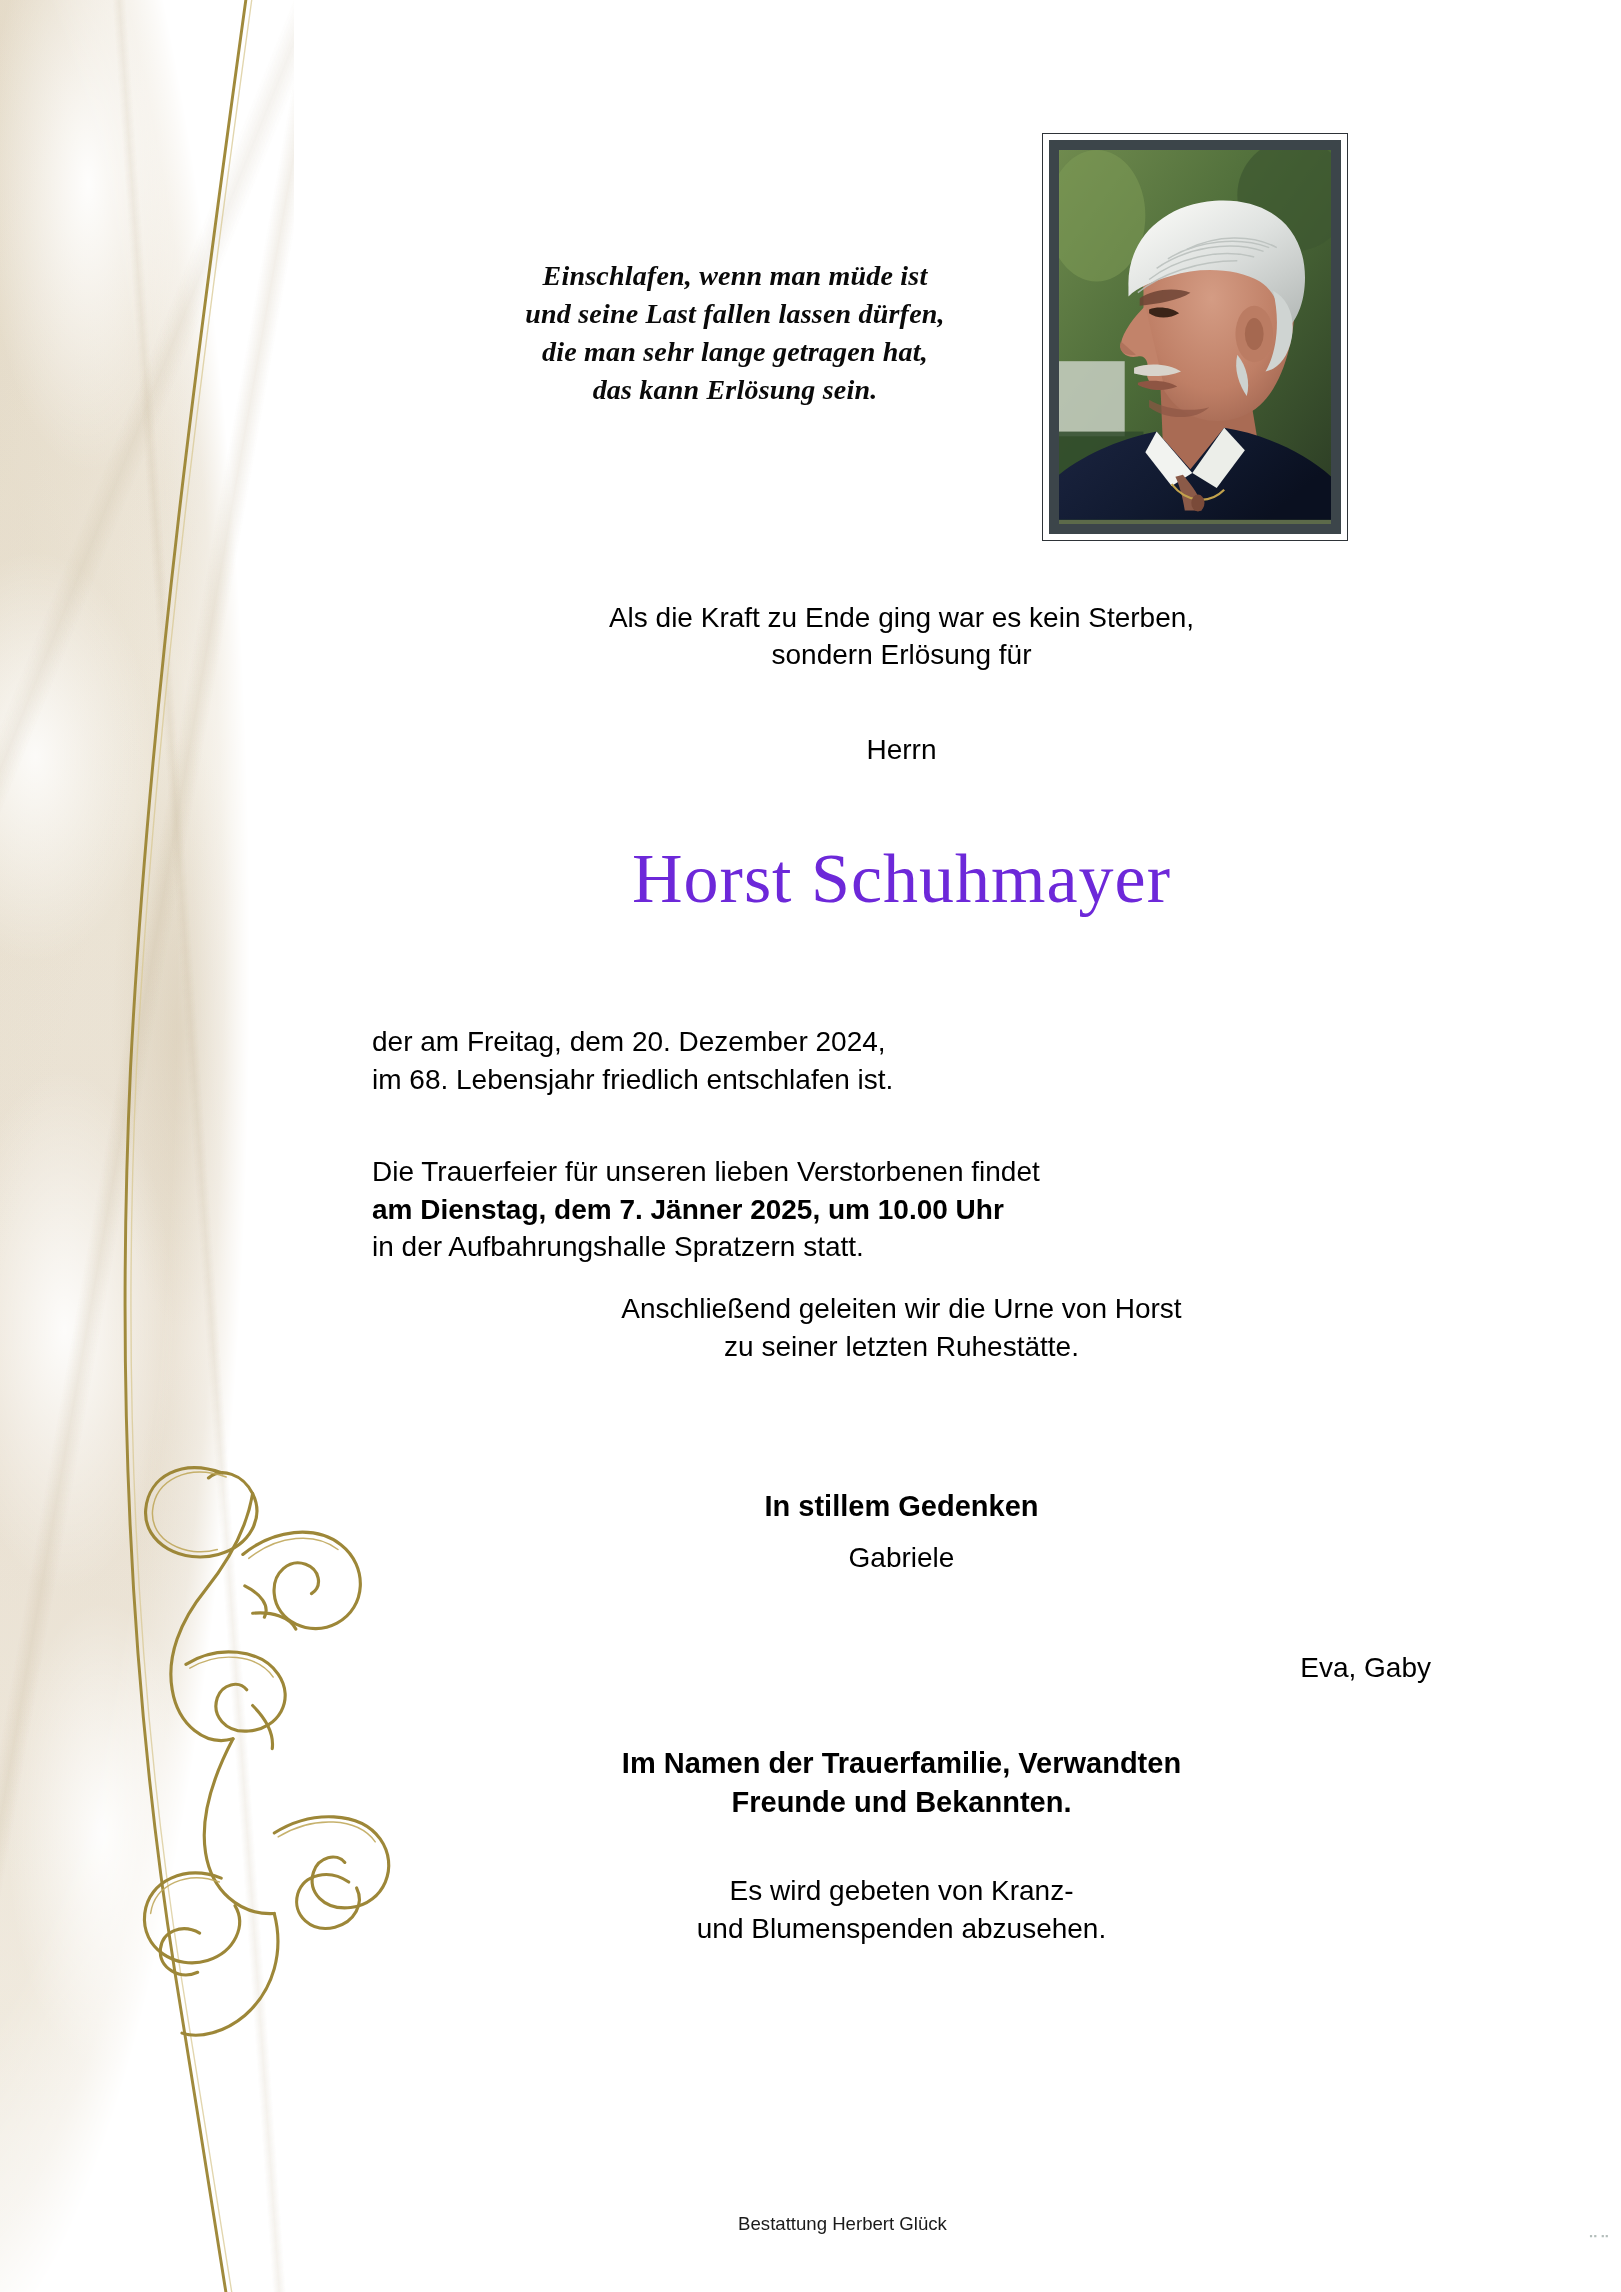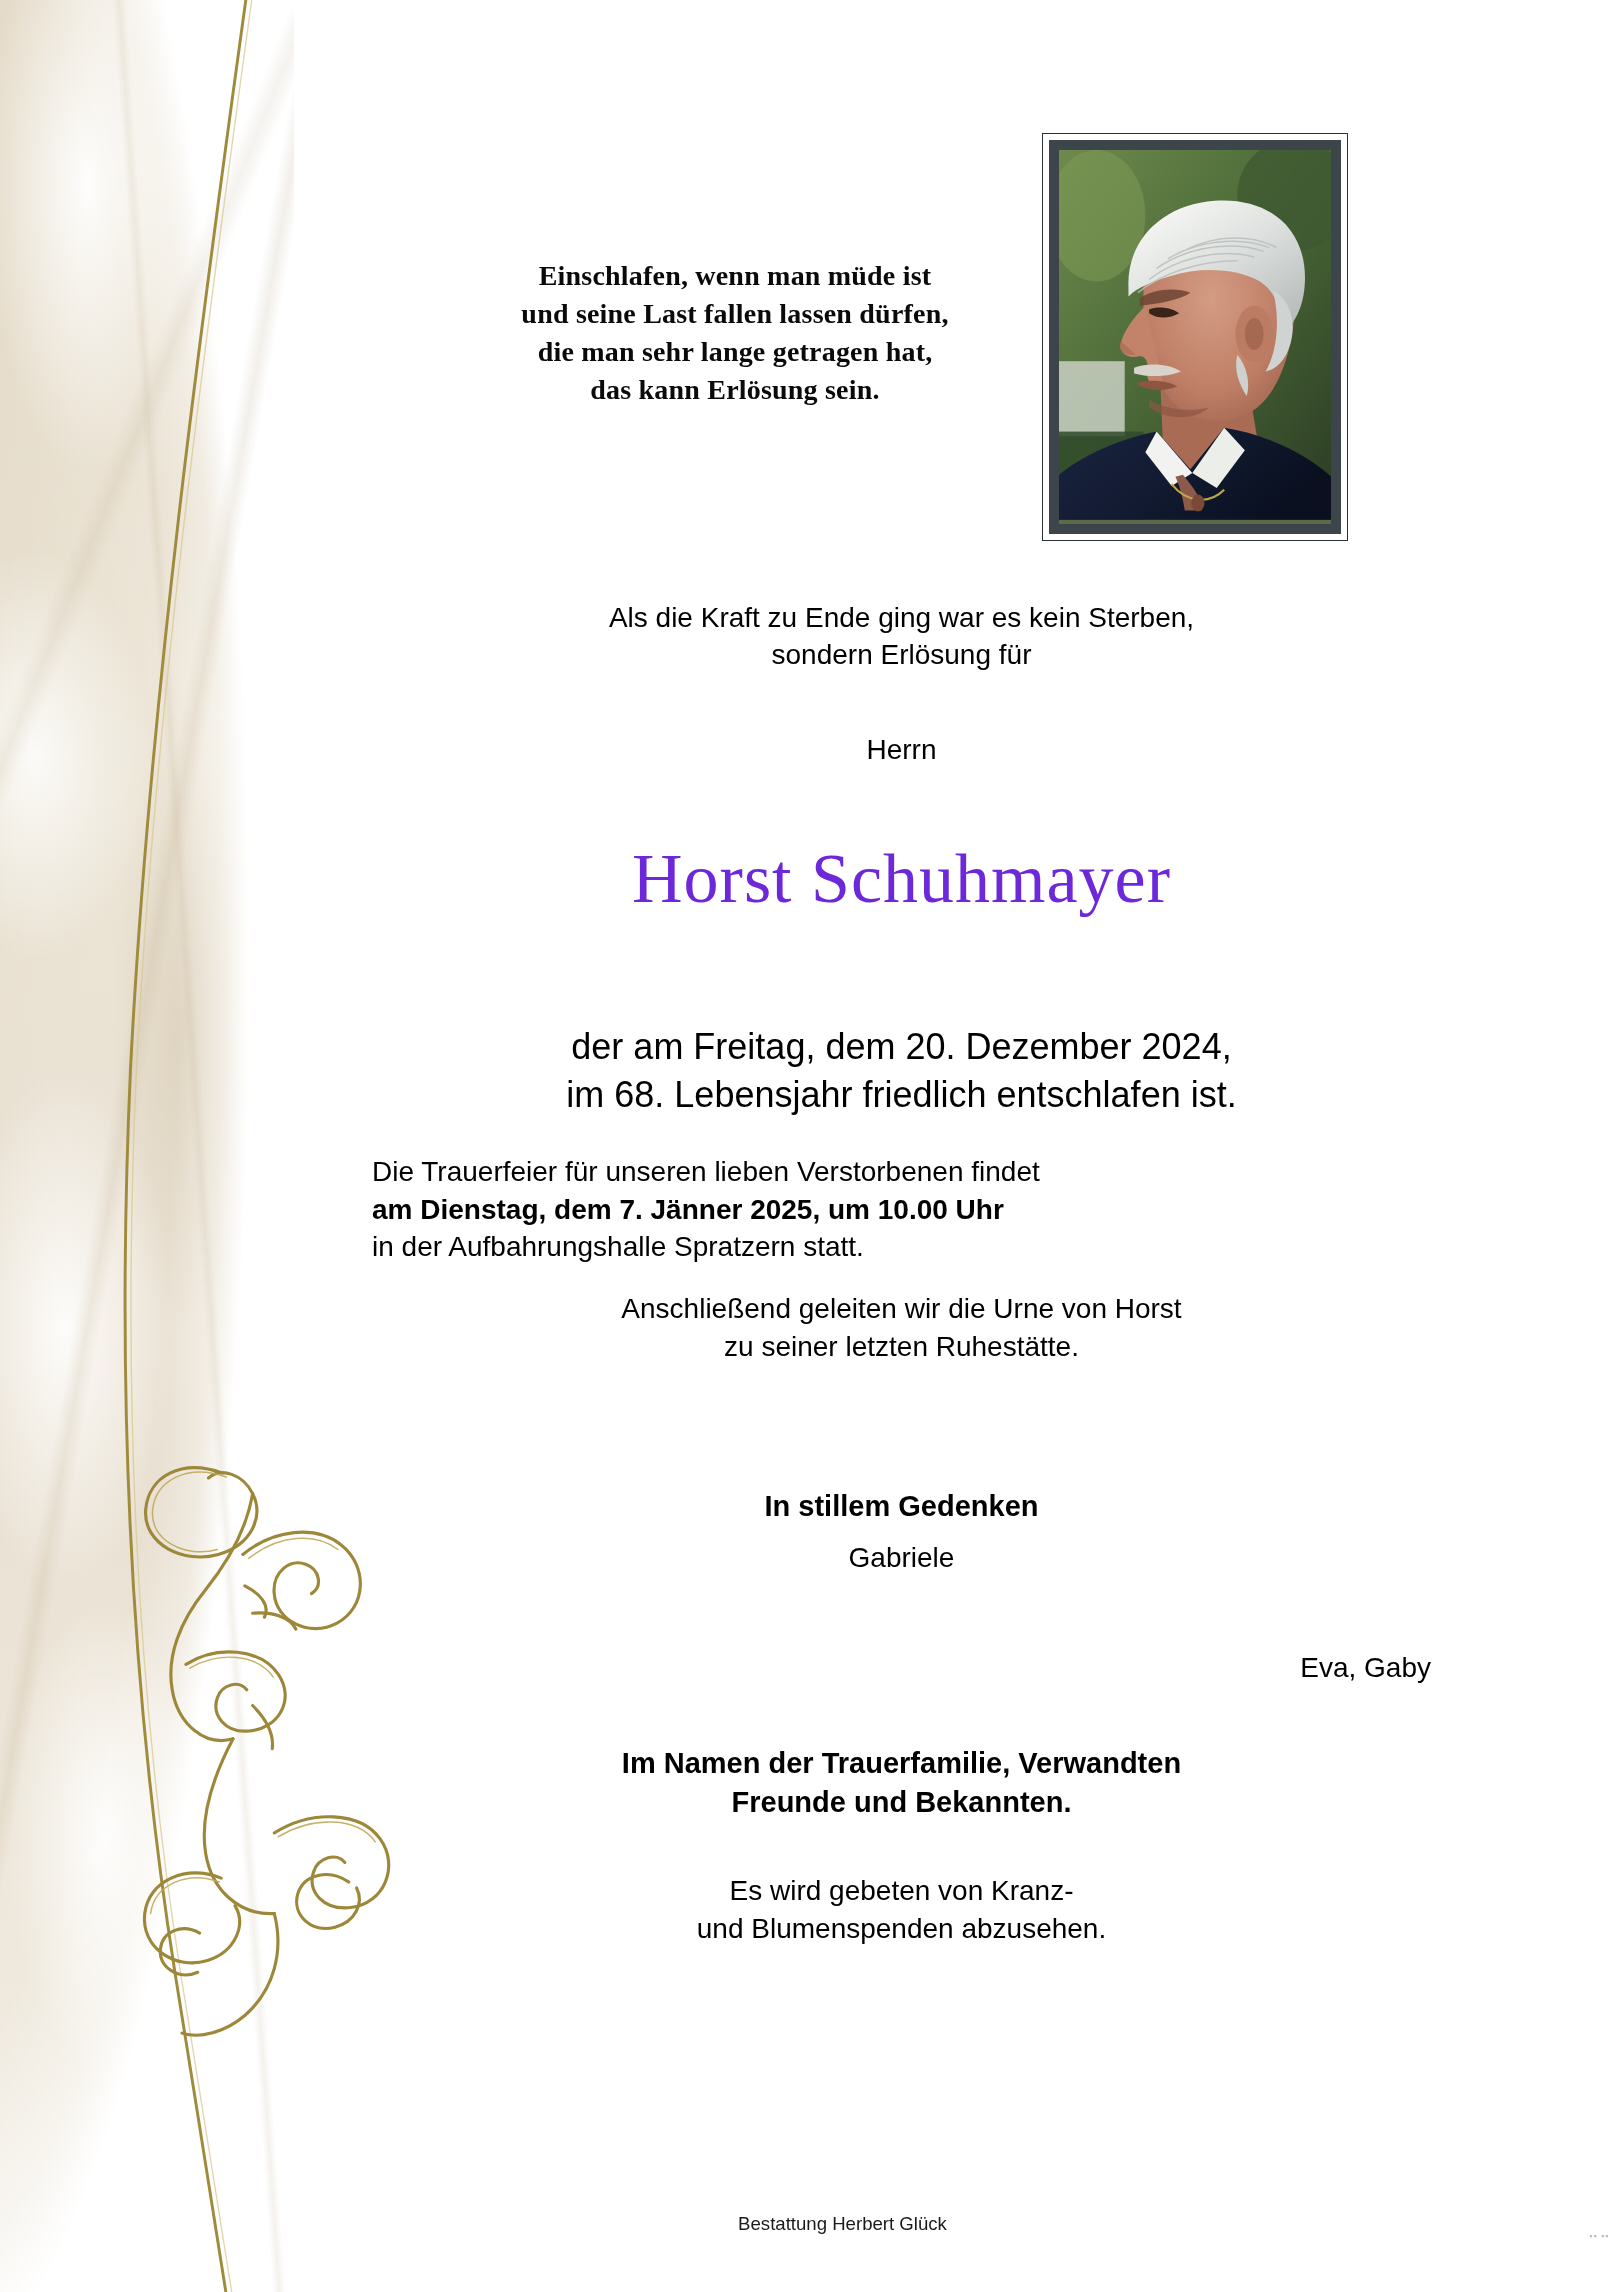--- a/index.html
+++ b/index.html
@@ -116,20 +116,21 @@
     height: 2293px;
   }
 
   .verse {
     position: absolute;
     left: 108px;
     top: 257px;
     width: 510px;
     text-align: center;
     font-family: "Liberation Serif", "DejaVu Serif", serif;
+    font-style: italic;
     font-weight: bold;
     font-size: 28px;
     line-height: 1.36;
     color: #0a0a0a;
     letter-spacing: 0.2px;
   }
 
   .intro {
     position: absolute;
     left: 0; top: 600px; width: 1059px;
@@ -149,22 +150,22 @@
     text-align: center;
     font-family: "Liberation Serif", "DejaVu Serif", serif;
     font-size: 70px;
     font-weight: normal;
     letter-spacing: 1px;
     color: #6d28d9;
   }
   .death-info {
     position: absolute;
     left: 0; top: 1023px; width: 1059px;
-    text-align: center;
-    font-size: 36px;
+    text-align: left;
+    font-size: 28px;
     line-height: 1.34;
   }
   .ceremony {
     position: absolute;
     left: 0; top: 1153px; width: 1059px;
     font-size: 28px;
     line-height: 1.34;
   }
   .ceremony .strong { font-weight: bold; }
   .urn {

